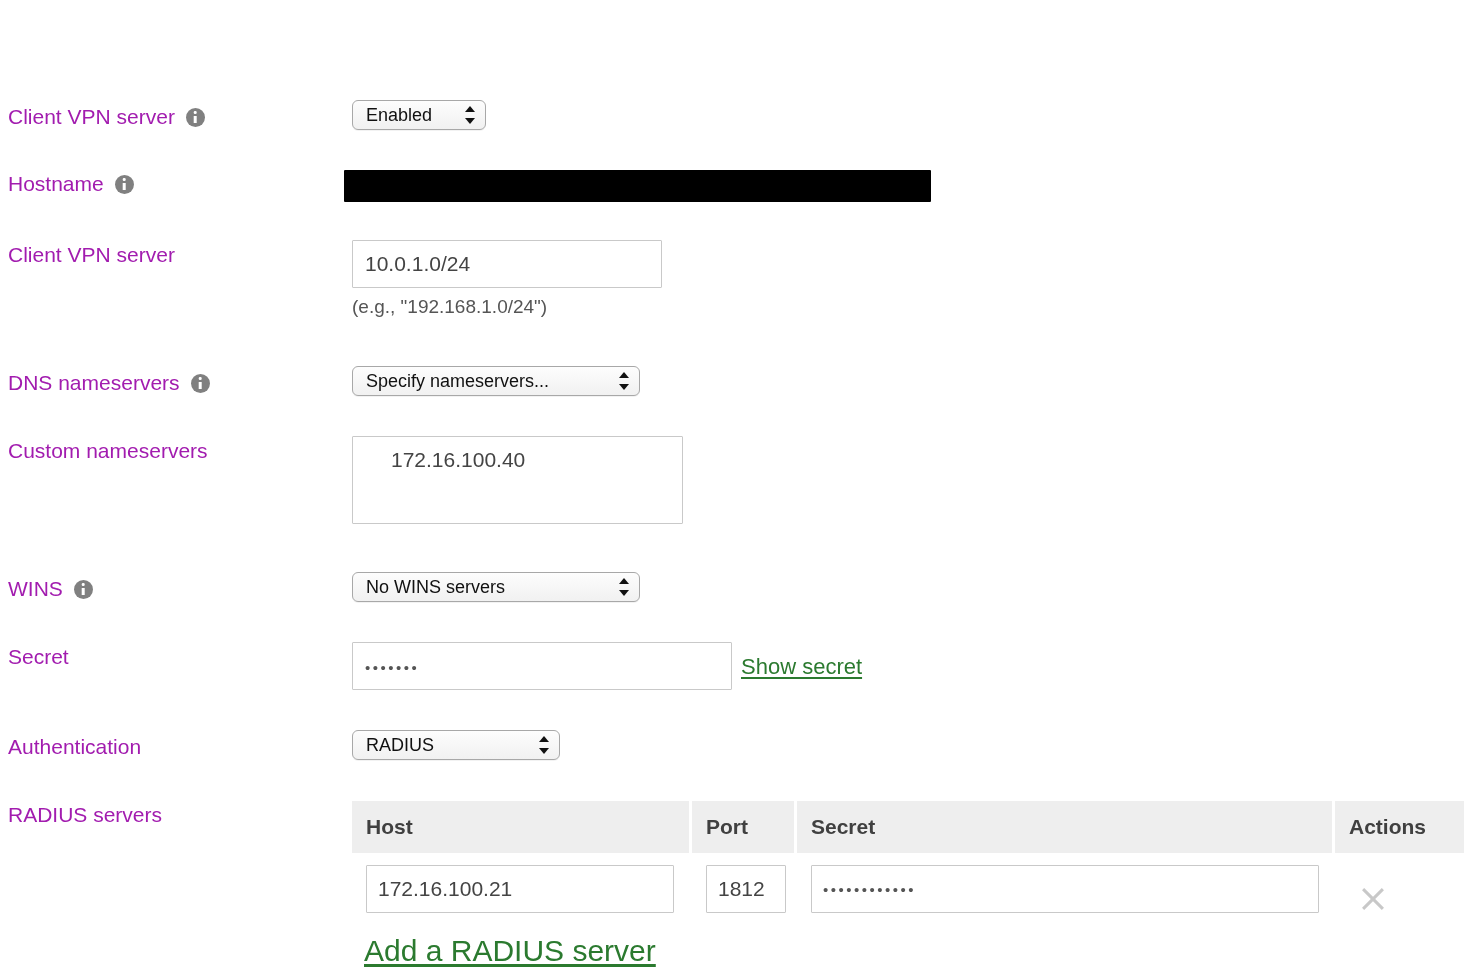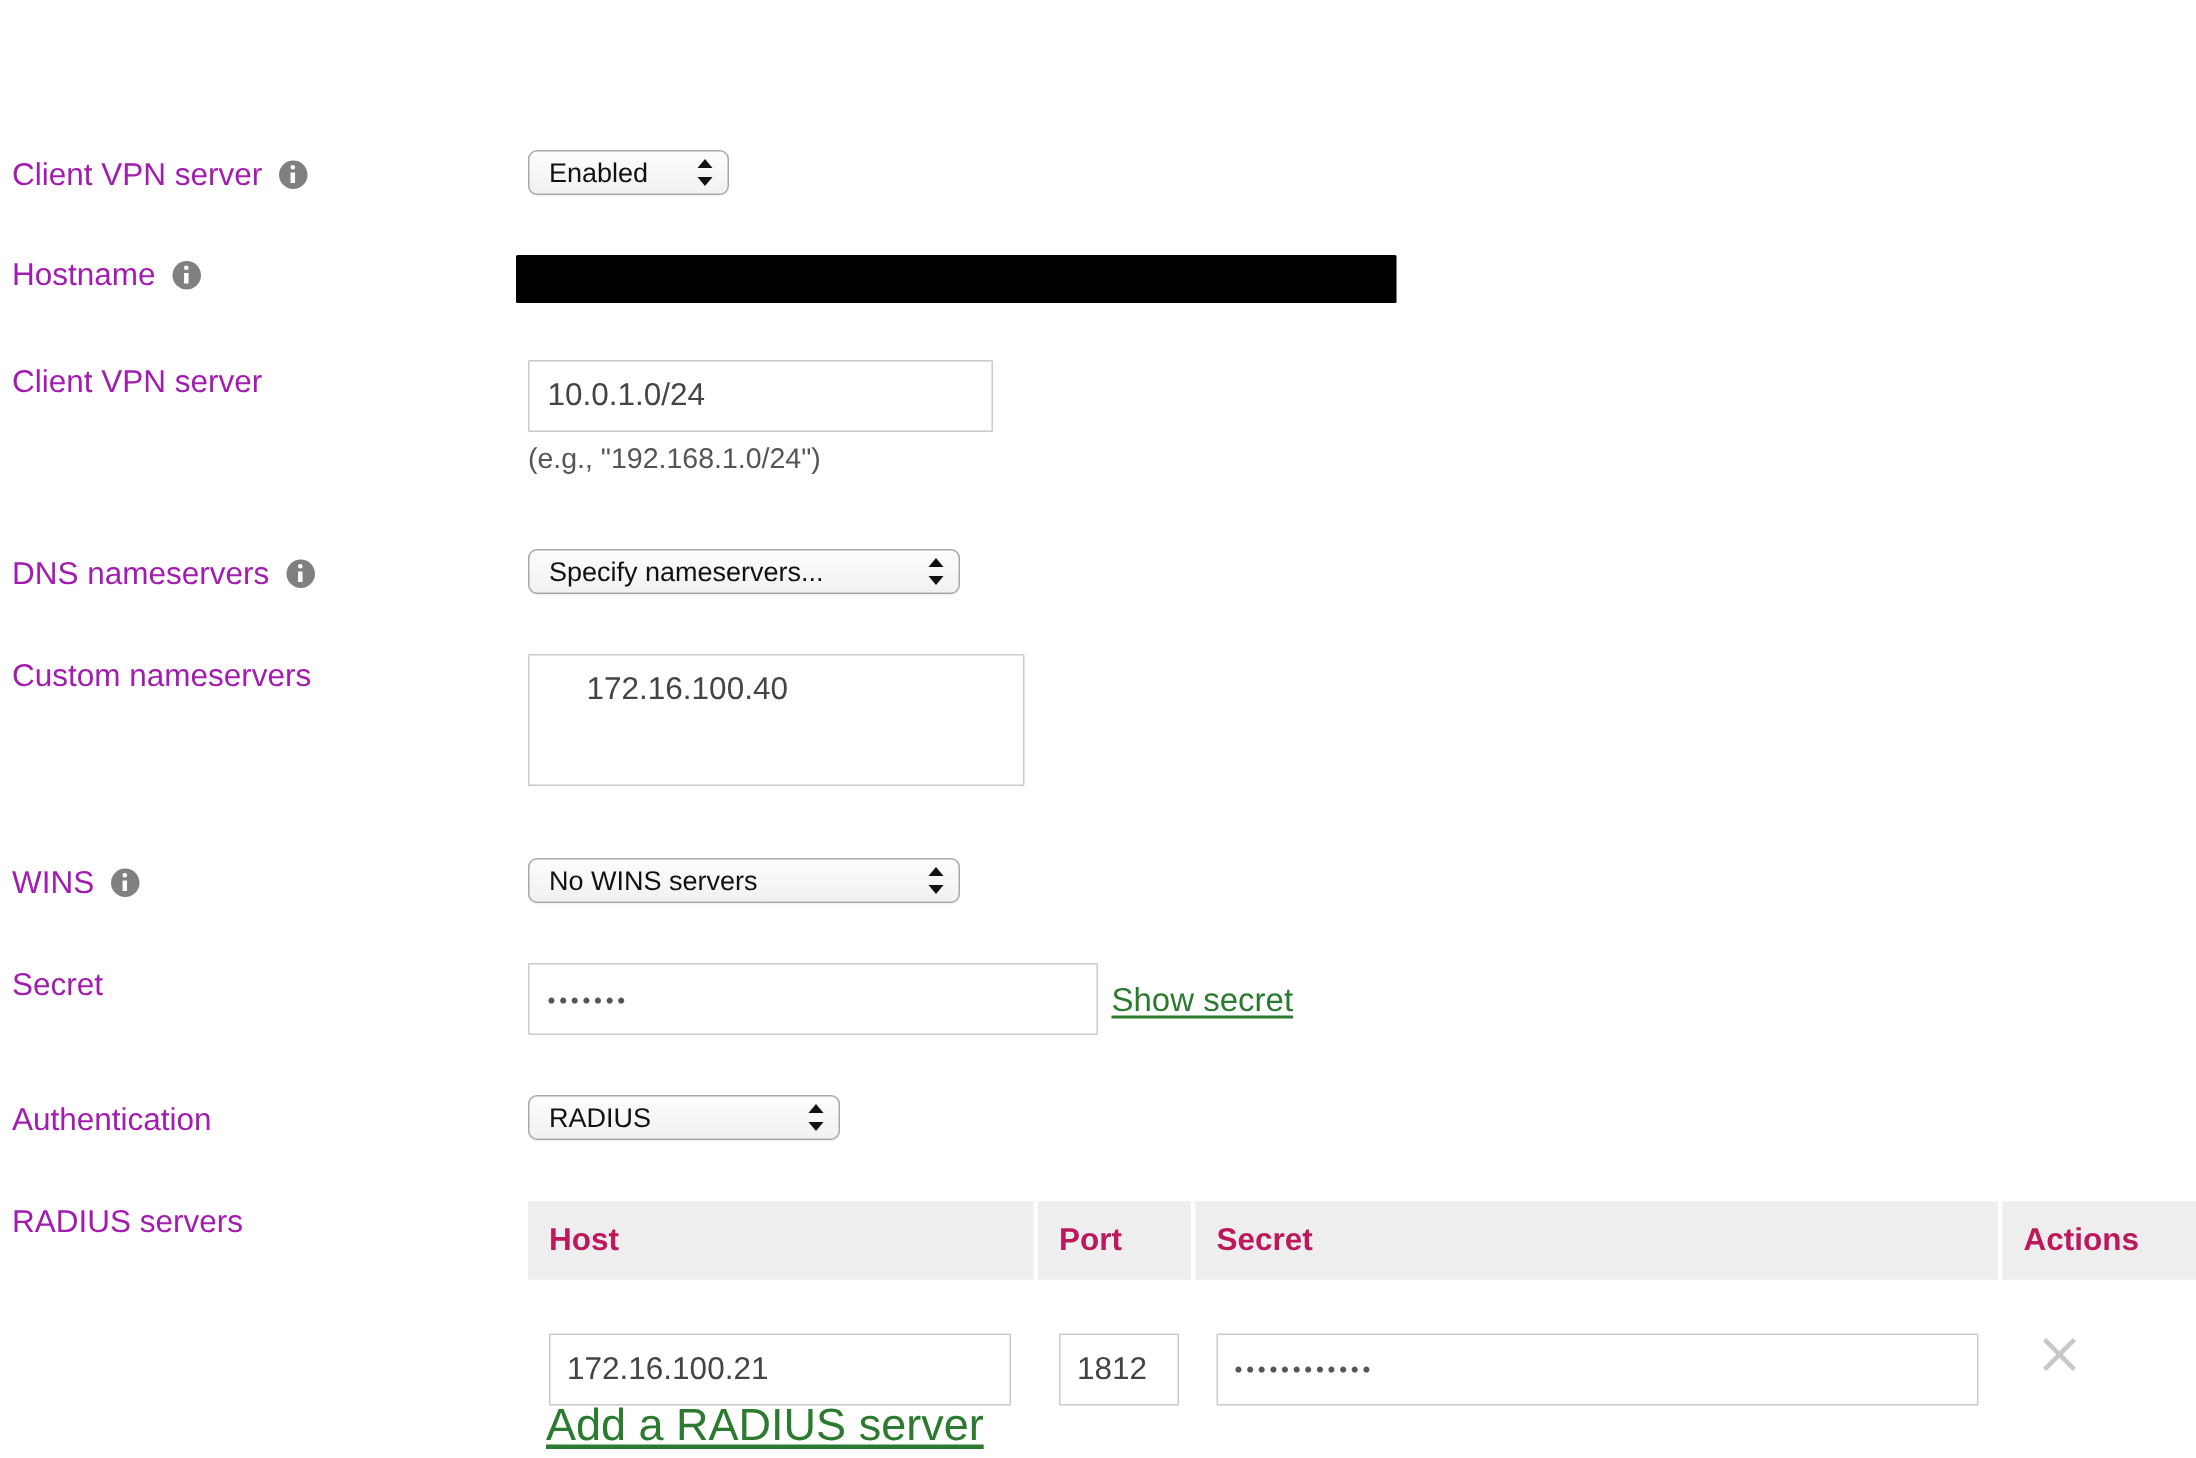--- a/index.html
+++ b/index.html
@@ -176,31 +176,30 @@
     display: flex;
     height: 52px;
     background: #eeeeee;
   }
   .radius-head .cell {
     background: #eeeeee;
     display: flex;
     align-items: center;
     font-size: 21px;
     font-weight: bold;
-    color: #be185d;
+    color: #404040;
     padding-left: 14px;
     border-right: 3px solid #ffffff;
   }
   .radius-head .cell.last { border-right: none; }
   .radius-body {
     display: flex;
-    align-items: flex-start;
+    align-items: flex-end;
     height: 60px;
     padding-top: 4px;
-    margin-top: 32px;
   }
   .radius-body .cell {
     display: flex;
     align-items: center;
     padding-left: 14px;
   }
   .radius-body .cell.first { padding-left: 14px; }
   .c-host   { width: 340px; }
   .c-port   { width: 105px; }
   .c-secret { width: 538px; }

